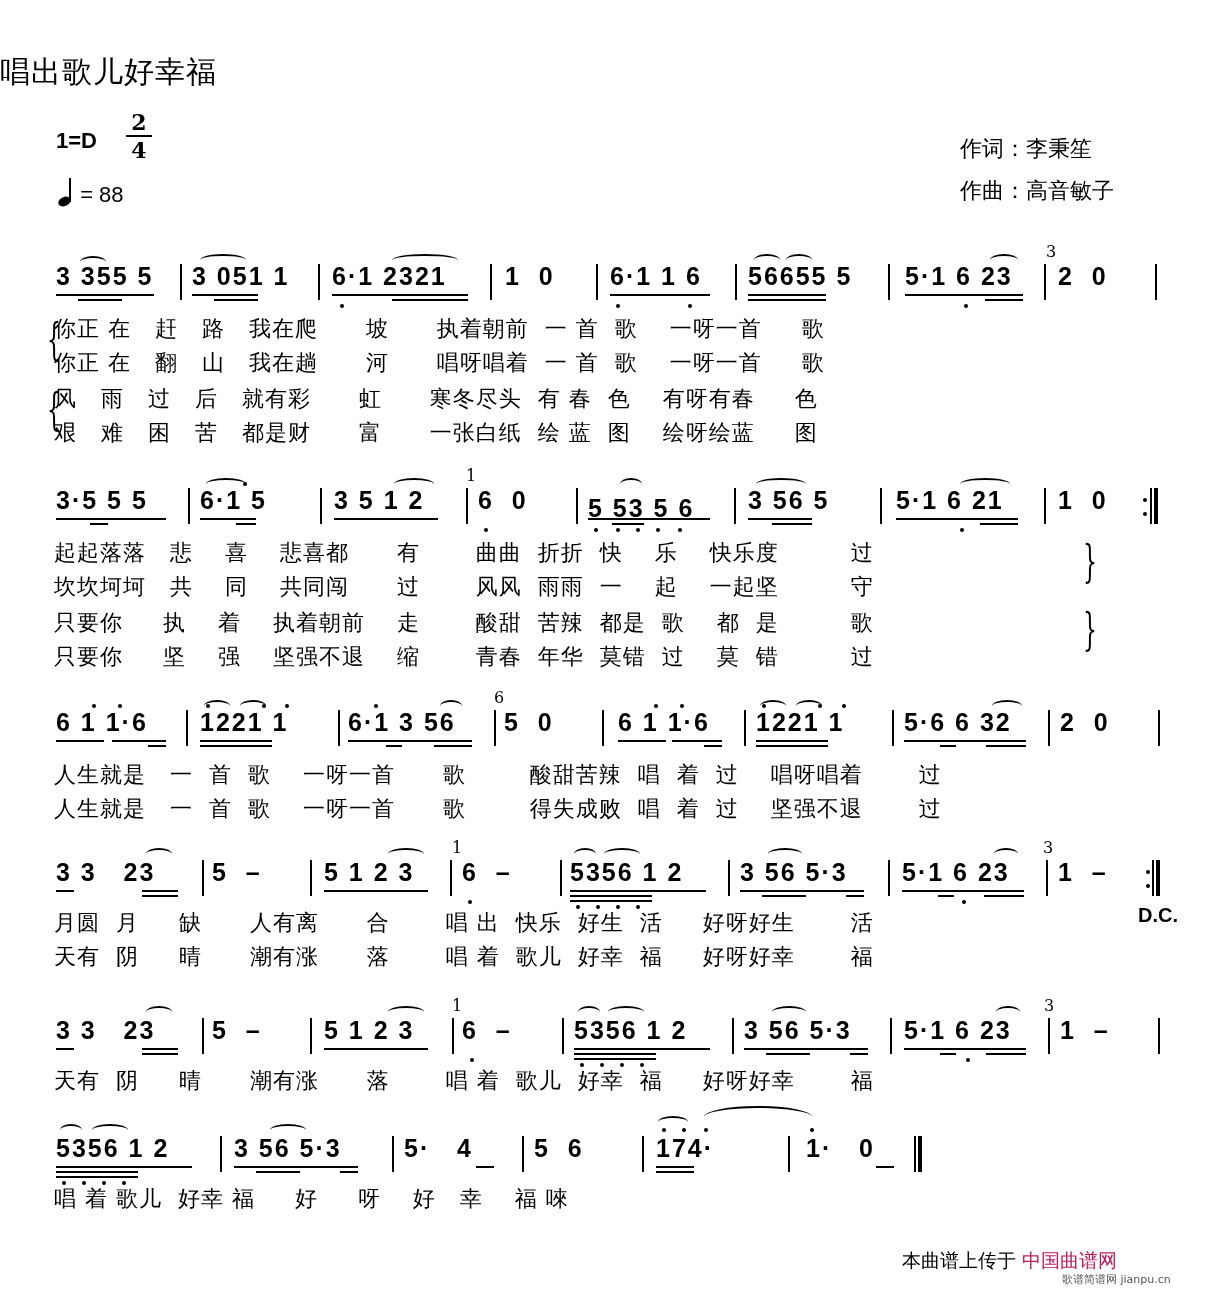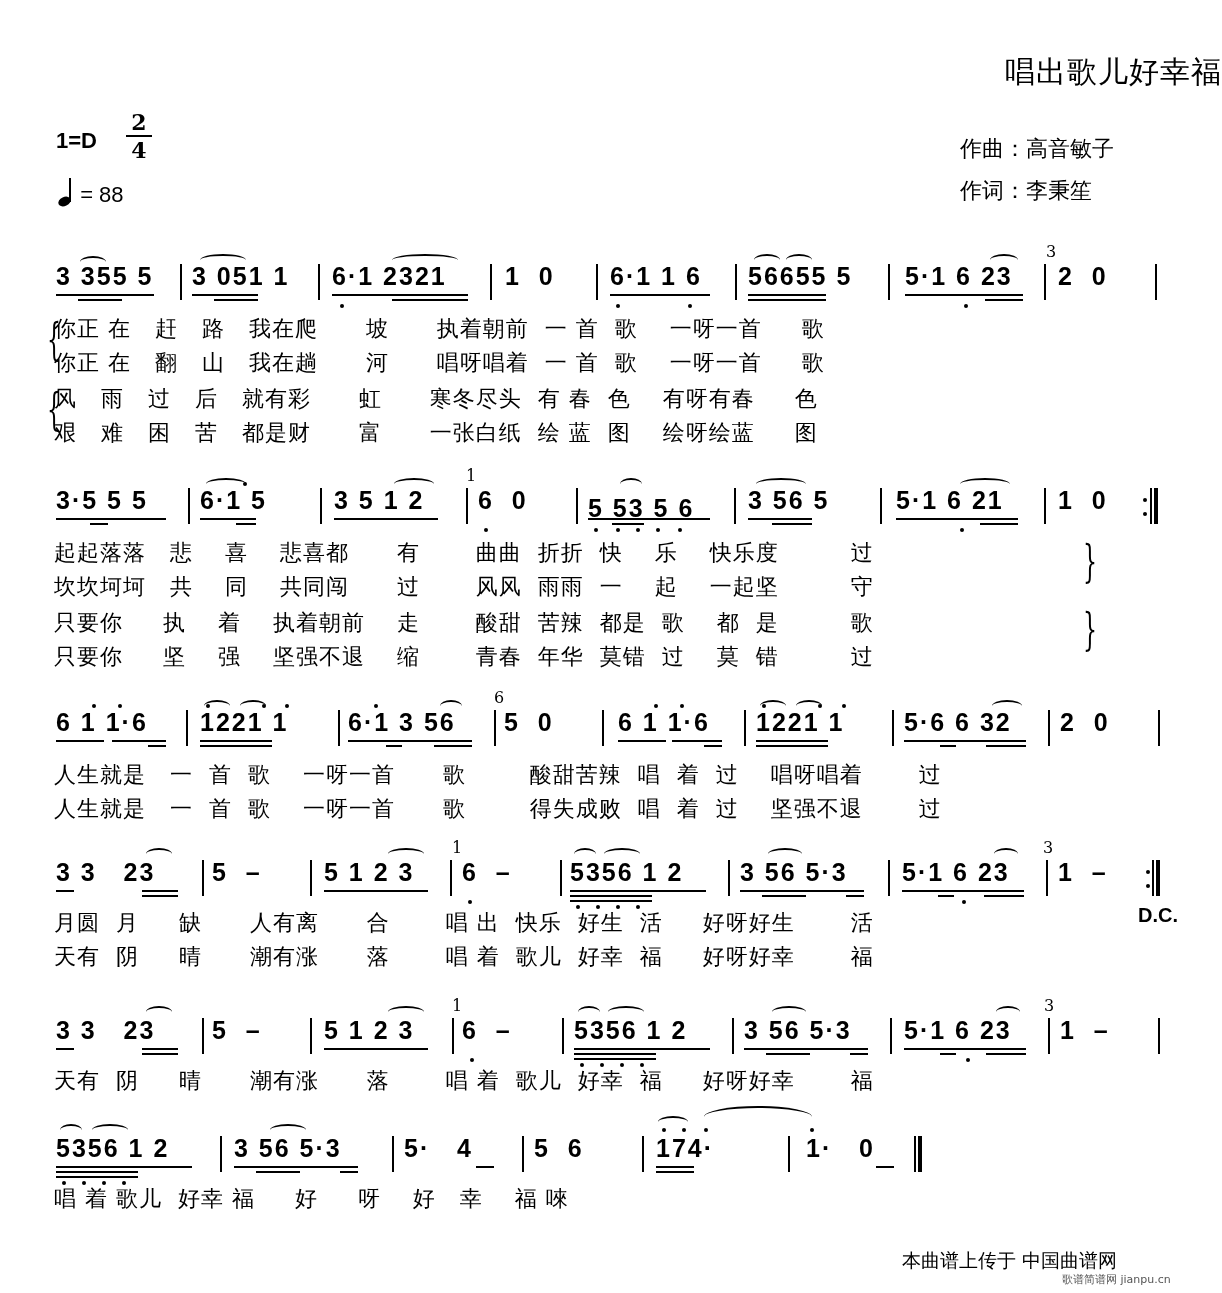--- a/index.html
+++ b/index.html
@@ -1,61 +1,61 @@
 <!DOCTYPE html>
 <html><head>
 <meta charset="utf-8">
 <style>
   html, body { margin: 0; padding: 0; background: #ffffff; }
   body { width: 1222px; height: 1293px; position: relative; overflow: hidden; color: #000;
          font-family: "DejaVu Sans", sans-serif; }
   .abs { position: absolute; }
-  .title { left: 0; width: 1222px; top: 52px; text-align: right; font-size: 30px; letter-spacing: 1px; }
+  .title { left: 0; width: 1222px; top: 52px; text-align: left; font-size: 30px; letter-spacing: 1px; }
   .key { left: 56px; top: 128px; font-size: 22px; font-weight: bold; font-family: "Liberation Sans", sans-serif; }
   .timesig { left: 126px; top: 110px; width: 26px; text-align: center; font-family: "DejaVu Serif", serif; font-weight: bold; font-size: 22px; line-height: 24px; }
   .timesig .line { height: 2px; background: #000; margin: 1px 0; }
   .tempo { left: 58px; top: 178px; font-size: 22px; font-family: "Liberation Sans", sans-serif; }
   .note-icon { display: inline-block; position: relative; width: 16px; height: 30px; vertical-align: -6px; }
   .note-icon .head { position: absolute; left: 0; bottom: 2px; width: 13px; height: 9px; background: #000; border-radius: 50%; transform: rotate(-25deg); }
   .note-icon .stem { position: absolute; left: 11px; top: 0; width: 2px; height: 24px; background: #000; }
   .credits { left: 960px; top: 128px; font-size: 22px; line-height: 42px; }
   .row { position: absolute; left: 0; width: 1222px; }
   .notes { position: absolute; font-family: "Liberation Sans", sans-serif; font-weight: bold; font-size: 25px; white-space: pre; letter-spacing: 2px; }
   .bar { position: absolute; width: 2px; background: #000; }
   .dbar { position: absolute; width: 8px; border-left: 2px solid #000; border-right: 4px solid #000; box-sizing: border-box; }
   .lyric { position: absolute; font-size: 22px; white-space: pre; letter-spacing: 1px; }
   .uline { position: absolute; height: 2px; background: #000; }
   .slur { position: absolute; border-top: 2px solid #000; border-radius: 50% 50% 0 0; height: 10px; }
   .dot { position: absolute; width: 4px; height: 4px; background: #000; border-radius: 50%; }
   .volta { position: absolute; font-family: "DejaVu Serif", serif; font-size: 16px; font-weight: normal; }
   .dc { position: absolute; font-family: "Liberation Sans", sans-serif; font-weight: bold; font-size: 20px; }
   .brace { position: absolute; font-size: 44px; font-family: "DejaVu Serif", serif; line-height: 1; transform: scaleX(0.5); }
   .footer { left: 902px; top: 1248px; font-size: 19px; }
-  .footer .red { color: #000000; }
+  .footer .red { color: #be185d; }
   .watermark { left: 1062px; top: 1272px; font-size: 11px; color: #555; }
 </style>
 </head>
 <body>
 
 <div class="abs title">唱出歌儿好幸福</div>
 
 <div class="abs key">1=D</div>
 <div class="abs timesig">
   <div>2</div>
   <div class="line"></div>
   <div>4</div>
 </div>
 <div class="abs tempo">
   <span class="note-icon"><span class="head"></span><span class="stem"></span></span>
   <span>= 88</span>
 </div>
 
 <div class="abs credits">
+  <div>作词：李秉笙</div>
   <div>作曲：高音敏子</div>
-  <div>作词：李秉笙</div>
 </div>
 
 <div class="row" style="top:262px;">
   <div class="notes" style="left:56px;top:0">3 355 5</div>
   <div class="bar" style="left:180px;top:2px;height:36px"></div>
   <div class="notes" style="left:192px;top:0">3 051 1</div>
   <div class="bar" style="left:318px;top:2px;height:36px"></div>
   <div class="notes" style="left:332px;top:0">6·1 2321</div>
   <div class="bar" style="left:490px;top:2px;height:36px"></div>
   <div class="notes" style="left:505px;top:0">1  0</div>

